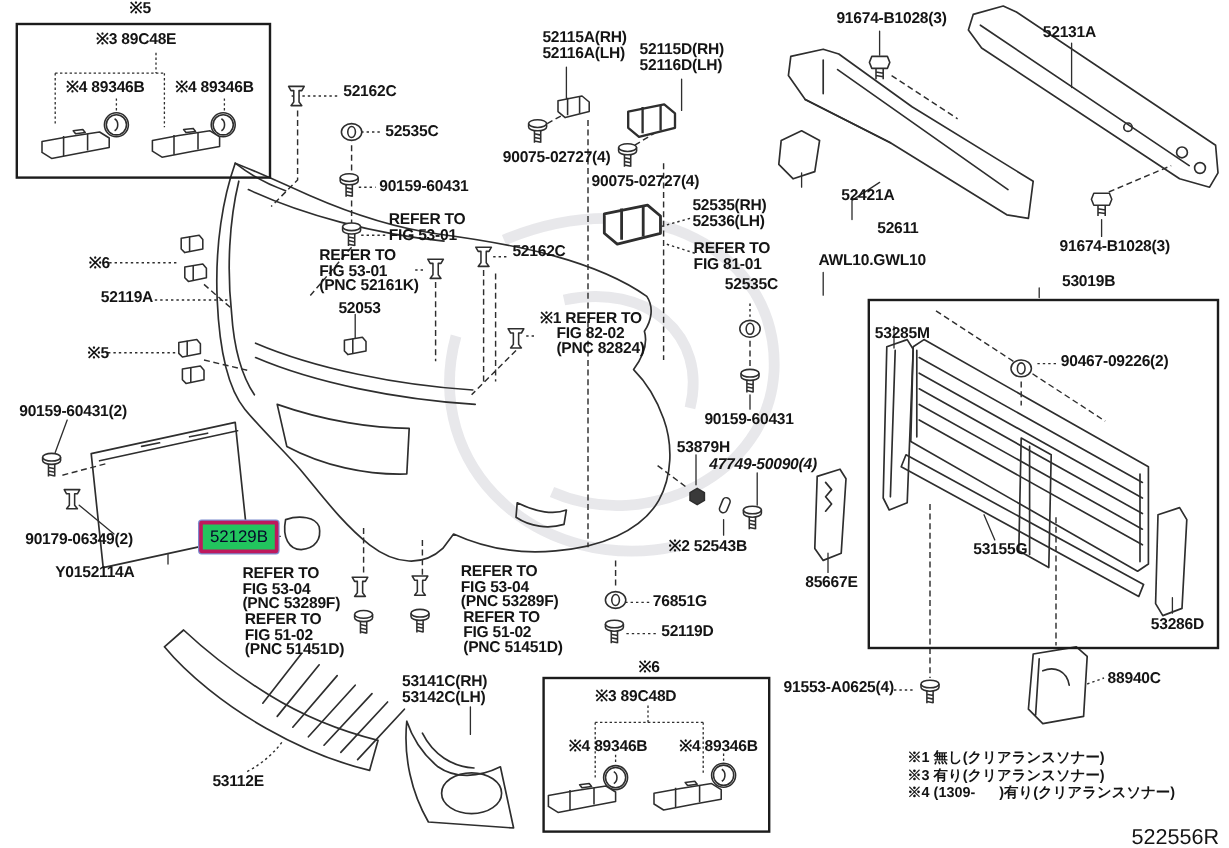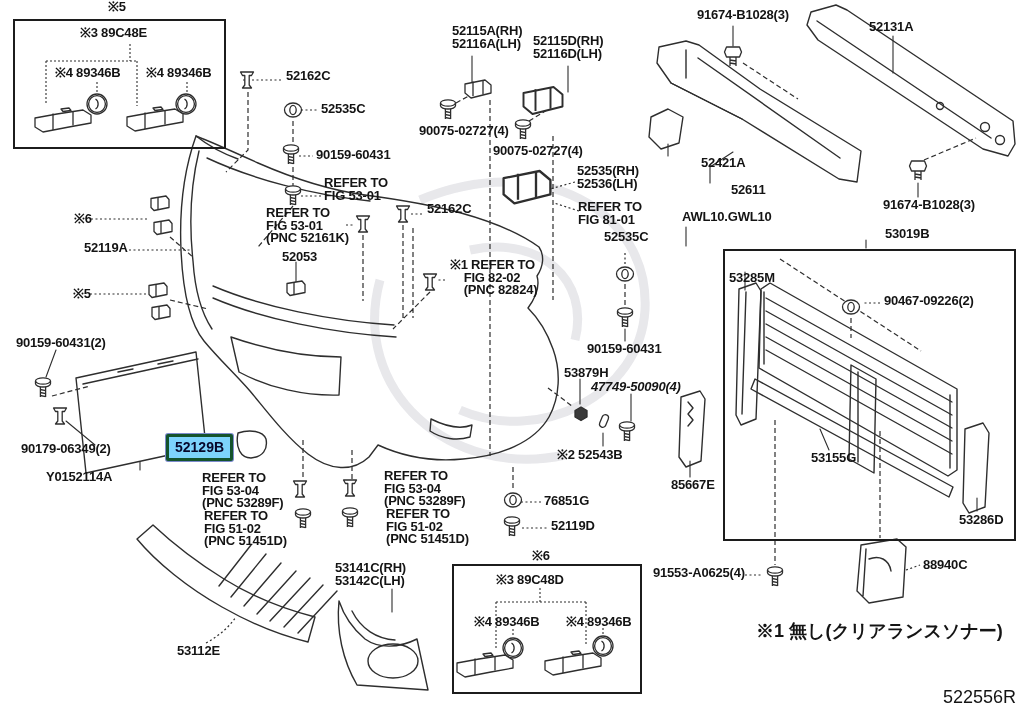--- a/index.html
+++ b/index.html
@@ -12,23 +12,23 @@
   .dot{stroke:#2e2e2e;stroke-width:1.2;fill:none;stroke-dasharray:2 2.5;}
   .boxdash{stroke:#2e2e2e;stroke-width:1.1;fill:none;stroke-dasharray:2 2;}
   .wm{stroke:#e4e4e8;stroke-width:9;fill:none;opacity:.85;}
   #iconlayer use{stroke:#2e2e2e;stroke-width:1.3;fill:#fff;stroke-linejoin:round;}
   .icdark{fill:#3a3a3a;stroke:#2e2e2e;}
   .box{position:absolute;border:2px solid #1c1c1c;background:transparent;}
   .lbl{position:absolute;font-weight:700;font-size:13px;line-height:12.5px;
        letter-spacing:-0.2px;color:#141414;}
   .lbl div{white-space:pre;}
   .hl{position:absolute;left:166px;top:434px;padding:2px 6px 3px 6px;
-      background:#7dd3fc;border:3px solid #14532d;box-shadow:0 0 0 1px #7d8bce;
-      font-weight:700;font-size:14px;color:#06062a;border-radius:2px;}
-  #notes{position:absolute;left:756px;top:624px;font-weight:700;font-size:18px;
+      background:#22c55e;border:3px solid #be185d;box-shadow:0 0 0 1px #7d8bce;
+      font-weight:400;font-size:14px;color:#06062a;border-radius:2px;}
+  #notes{position:absolute;left:756px;top:624px;font-weight:700;font-size:12px;
          line-height:14.5px;color:#141414;}
   #notes div{white-space:pre;}
   .footer{position:absolute;right:8px;top:687px;font-weight:400;font-size:18px;color:#141414;text-align:center;}
 </style>
 </head>
 <body>
 
 <div id="stage">
 
   <svg id="art" width="1024" height="707" viewBox="0 0 1024 707">
@@ -393,17 +393,19 @@
       </div>
       <div class="lbl" style="left: 566px; top: 616px;">
         <div>※4 89346B</div>
       </div>
     </div>
 
   <div class="hl">52129B</div>
 
   <div id="notes">
       <div class="note">※1 無し(クリアランスソナー)</div>
+      <div class="note">※3 有り(クリアランスソナー)</div>
+      <div class="note">※4 (1309-      )有り(クリアランスソナー)</div>
     </div>
 
   <div class="footer">522556R</div>
 
 </div>
 
 </body></html>

